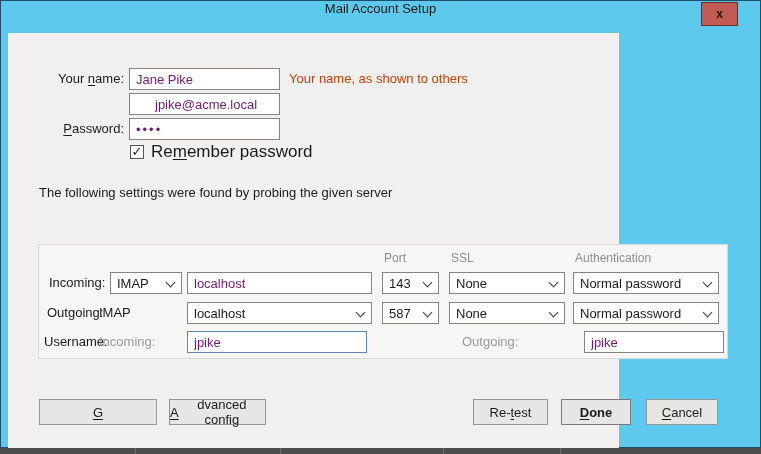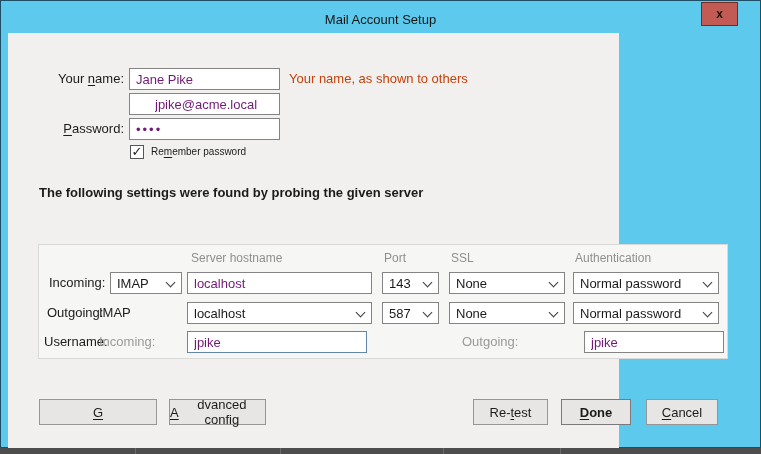--- a/index.html
+++ b/index.html
@@ -4,41 +4,41 @@
 <style>
   html,body{margin:0;padding:0;}
   .stage{position:relative;width:761px;height:454px;background:#4a4a4a;overflow:hidden;
          font-family:"Liberation Sans","DejaVu Sans",sans-serif;color:#1b1b1b;}
   
   .desktop-strip{position:absolute;left:0;right:0;bottom:0;height:8px;background:#4d4d4d;}
   .desktop-strip .sep{position:absolute;top:0;bottom:0;width:1px;background:#6a6a6a;}
 
   .dialog{position:absolute;left:0;top:0;width:759px;height:446px;background:#5dc9ec;
           border:1px solid #1d4e66;}
-  .titlebar{position:relative;height:37px;display:flex;align-items:center;justify-content:center;
+  .titlebar{position:relative;height:37px;display:flex;align-items:flex-start;justify-content:center;
             font-size:13px;color:#161616;}
   .close-btn{position:absolute;top:1px;right:22px;width:37px;height:24px;background:#c25b53;
              border:1px solid #6d2c24;display:flex;align-items:center;justify-content:center;
              font-size:12px;font-weight:bold;color:#20120f;cursor:default;box-sizing:border-box;}
   .content{position:absolute;left:7px;top:32px;width:611px;height:415px;background:#f1f0ee;}
 
   .ak{text-decoration:underline;text-underline-offset:2px;}
 
   .flabel{position:absolute;width:85px;left:31px;text-align:right;font-size:13px;line-height:22px;}
   .txt{position:absolute;height:22px;box-sizing:border-box;border:1px solid #848484;background:#ffffff;
        font-family:inherit;font-size:13px;color:#701a75;padding:0 6px;outline:none;}
   .txt.focused{border-color:#6485ad;}
   .hint{position:absolute;font-size:13px;line-height:22px;color:#c2410c;}
 
   .checkbox{position:absolute;left:122px;top:112px;width:14px;height:14px;background:#fff;
             border:1px solid #555;box-sizing:border-box;display:flex;align-items:center;justify-content:center;}
   .check-glyph{font-size:13px;font-weight:bold;color:#1b1b1b;line-height:1;margin-top:-2px;}
-  .cb-label{position:absolute;left:143px;top:109px;font-size:10px;line-height:20px;}
+  .cb-label{position:absolute;left:143px;top:109px;font-size:17px;line-height:20px;}
 
-  .status{position:absolute;left:31px;top:150px;font-size:13px;line-height:20px;font-weight:bold;}
+  .status{position:absolute;left:31px;top:150px;font-size:13px;line-height:20px;}
 
   .groupbox{position:absolute;left:30px;top:211px;width:688px;height:113px;background:#f6f6f5;
             border:1px solid #d9d9d9;box-sizing:content-box;}
   .gb-header{position:absolute;top:5px;font-size:12px;color:#8f8f8f;line-height:16px;}
   .row-label{position:absolute;font-size:13px;line-height:22px;}
   .gray-label{position:absolute;font-size:13px;line-height:22px;color:#9a9a9a;}
 
   .combo{position:absolute;height:22px;box-sizing:border-box;border:1px solid #848484;background:#fff;
          font-size:13px;display:flex;align-items:center;padding:0 20px 0 6px;cursor:default;}
   .combo .chev{position:absolute;right:7px;top:6px;width:7px;height:7px;box-sizing:border-box;
@@ -85,21 +85,20 @@
 
       <div class="checkbox">
         <span class="check-glyph">✓</span>
       </div>
       <div class="cb-label"><span>Re</span><span class="ak">m</span><span>ember password</span></div>
 
       <div class="status">The following settings were found by probing the given server</div>
 
       <div class="groupbox">
 
-        <div class="gb-header" style="left:152px">Server hostname</div>
         <div class="gb-header" style="left:345px">Port</div>
         <div class="gb-header" style="left:412px">SSL</div>
         <div class="gb-header" style="left:536px">Authentication</div>
 
         <div class="row-label" style="left:10px;top:27px">Incoming:</div>
         <div class="combo" style="left:71px;top:27px;width:72px">
           <span>IMAP</span>
           <span class="chev"></span>
         </div>
         <input class="txt" style="left: 148px; top: 27px; width: 185px;" type="text" value="localhost">

